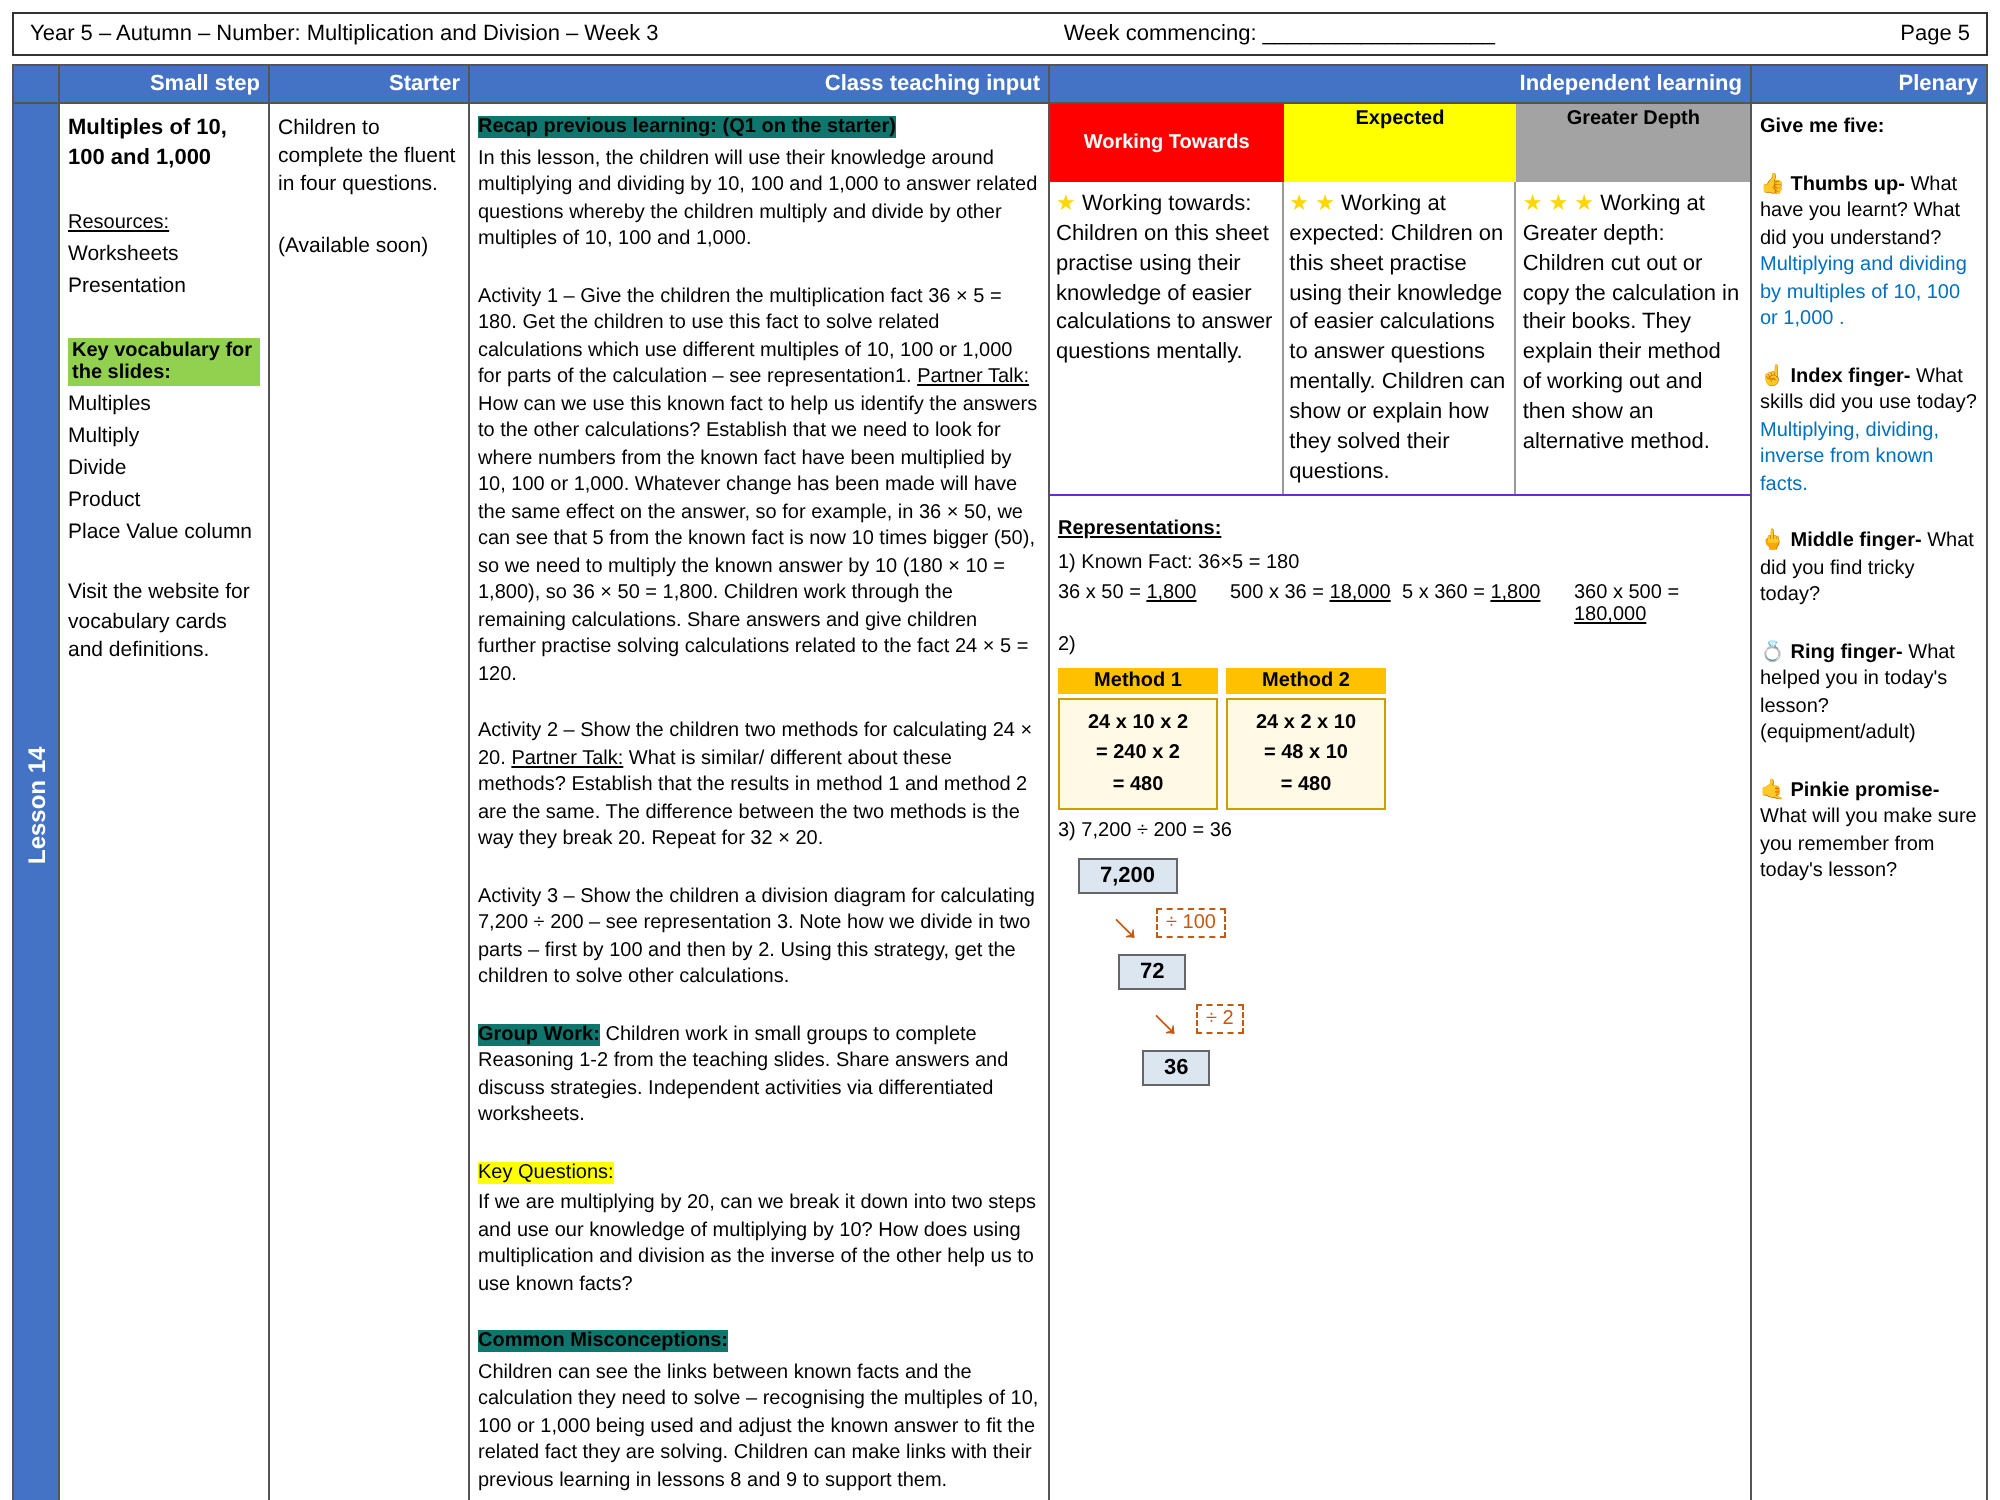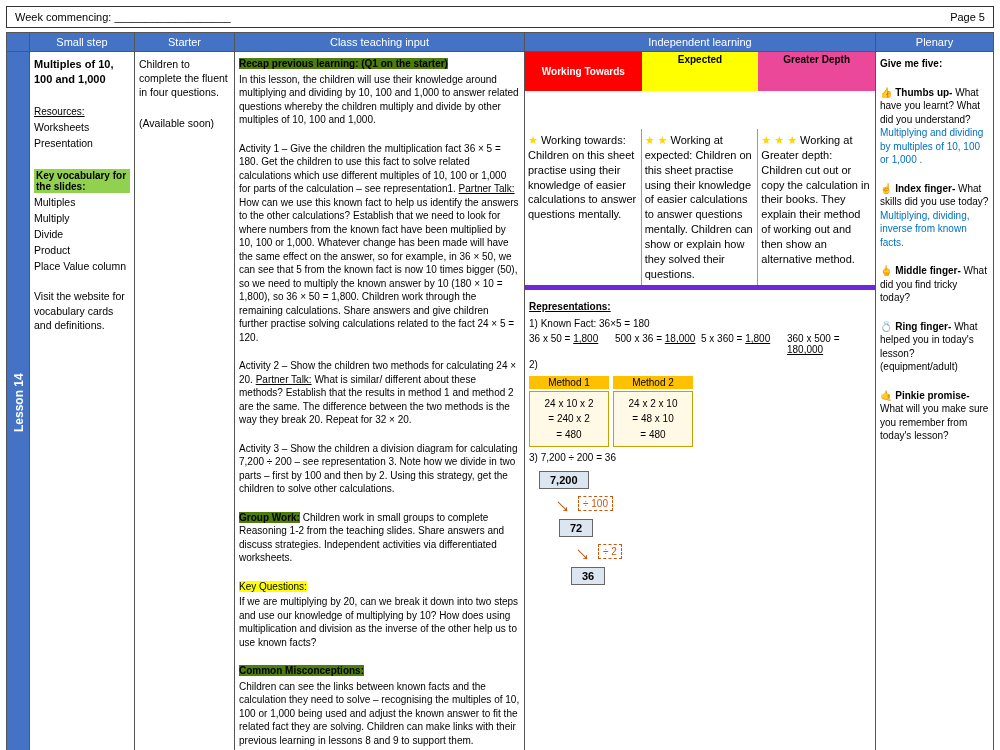--- a/index.html
+++ b/index.html
@@ -8,73 +8,74 @@
     .page { width: 1000px; background: #fff; padding: 6px; }
     
     
     .page-header { border: 1px solid #333; padding: 4px 8px; display: flex; justify-content: space-between; align-items: center; margin-bottom: 4px; font-size: 11px; }
     
     
     .main-table { width: 100%; border-collapse: collapse; border: 1px solid #333; }
     .main-table td, .main-table th { border: 1px solid #555; vertical-align: top; padding: 3px 4px; }
     
     
-    .col-header { background: #4472c4; color: #fff; text-align: center; font-weight: normal; font-size: 11px; padding: 3px; }
+    .col-header { background: #4472c4; color: #fff; text-align: right; font-weight: bold; font-size: 11px; padding: 3px; }
     
     
     .lesson-label { background: #4472c4; color: #fff; text-align: center; font-weight: bold; writing-mode: vertical-lr; transform: rotate(180deg); font-size: 12px; padding: 4px; width: 22px; }
     
     
     .small-step { width: 100px; font-size: 10.5px; }
     .small-step strong { font-size: 11px; }
     .small-step .resources { font-size: 10px; text-decoration: underline; margin: 4px 0 2px 0; }
     .small-step .vocab-box { background: #92d050; font-weight: bold; font-size: 10px; padding: 1px 2px; margin: 4px 0 2px 0; }
     
     
     .starter { width: 100px; font-size: 10.5px; }
     
     
     .class-teaching { width: 290px; font-size: 10px; }
-    .highlight-green { background: #4d7c0f; font-weight: bold; }
+    .highlight-green { background: #0f766e; font-weight: bold; }
     .highlight-yellow { background: #ffff00; }
     .bold-underline { font-weight: normal; text-decoration: underline; }
     
     .working-towards { background: #ff0000; color: #fff; text-align: center; font-weight: bold; font-size: 10px; padding: 14px; flex: 1; }
     .expected { background: #ffff00; color: #000; text-align: center; font-weight: bold; font-size: 10px; padding: 2px; flex: 1; }
-    .greater-depth { background: #ec4899; color: #000; text-align: center; font-weight: bold; font-size: 10px; padding: 2px; flex: 1; }
+    .greater-depth { background: #a3a3a3; color: #000; text-align: center; font-weight: bold; font-size: 10px; padding: 2px; flex: 1; }
     
     .star { color: #ffd700; }
     
     
     .representations { font-size: 10px; margin-top: 4px; }
     .rep-title { text-decoration: underline; font-weight: bold; margin-bottom: 3px; }
     .underline-val { text-decoration: underline; color: #000; }
     
-    .method-box { display: inline-block; border: 1px solid #c8a000; background: #fff9e6; padding: 3px 6px; font-size: 10px; text-align: center; min-width: 80px; }
-    .method-header { background: #ffc000; text-align: center; font-weight: normal; font-size: 10px; padding: 1px 0; margin-bottom: 2px; }
+    .method-box { display: inline-block; border: 1px solid #c8a000; background: #fff9e6; padding: 3px 6px; font-size: 10px; text-align: center; min-width: 80px; font-weight: bold; }
+    .method-header { background: #ffc000; text-align: center; font-weight: bold; font-size: 10px; padding: 1px 0; margin-bottom: 2px; }
     
     
     .plenary { width: 100px; font-size: 10px; }
     .plenary-link { color: #0070c0; }
     .ind-cell { padding: 2px 3px; border-right: 1px solid #999; }
     .ind-cell:last-child { border-right: none; }
     
     .methods-row { display: flex; gap: 4px; margin: 4px 0; }
     
     .div-diagram-container { display: flex; flex-direction: column; align-items: flex-start; margin: 4px 0; position: relative; }
     .div-num-box { border: 1px solid #666; padding: 2px 10px; background: #dce6f1; font-weight: bold; font-size: 11px; margin: 2px 0; }
     
     p { margin: 2px 0; line-height: 1.35; }
   </style>
 </head>
 <body>
 
 <div class="page">
 
   <div class="page-header">
+    <span>Year 5 – Autumn – Number: Multiplication and Division  – Week 3</span>
     <span>Week commencing: ___________________</span>
     <span>Page 5</span>
   </div>
 
   <table class="main-table">
     <thead>
       <tr>
         <th class="col-header" style="width:22px; background:#4472c4;"></th>
         <th class="col-header" style="width:105px;">Small step</th>
         <th class="col-header" style="width:100px;">Starter</th>
@@ -135,21 +136,21 @@
         </td>
 
         <td colspan="3" style="padding:0; width:310px;">
 
           <div style="display:grid; grid-template-columns:1fr 1fr 1fr;">
             <div class="working-towards">Working Towards</div>
             <div class="expected">Expected</div>
             <div class="greater-depth">Greater Depth</div>
           </div>
 
-          <div style="display:grid; grid-template-columns:1fr 1fr 1fr; border-bottom: 5px solid #6d28d9; margin-top: 38px;">
+          <div style="display:grid; grid-template-columns:1fr 1fr 1fr; border-bottom: 1px solid #6d28d9;">
             <div class="ind-cell">
               <p><span class="star">★</span> <span>Working towards: Children on this sheet practise using their knowledge of easier calculations to answer questions mentally.</span></p>
             </div>
             <div class="ind-cell">
               <p><span class="star">★ ★</span> <span>Working at expected: Children on this sheet practise using their knowledge of easier calculations to answer questions mentally. Children can show or explain how they solved their questions.</span></p>
             </div>
             <div class="ind-cell">
               <p><span class="star">★ ★ ★</span> <span>Working at Greater depth: Children cut out or copy the calculation in their books. They explain their method of working out and then show an alternative method.</span></p>
             </div>
           </div>

